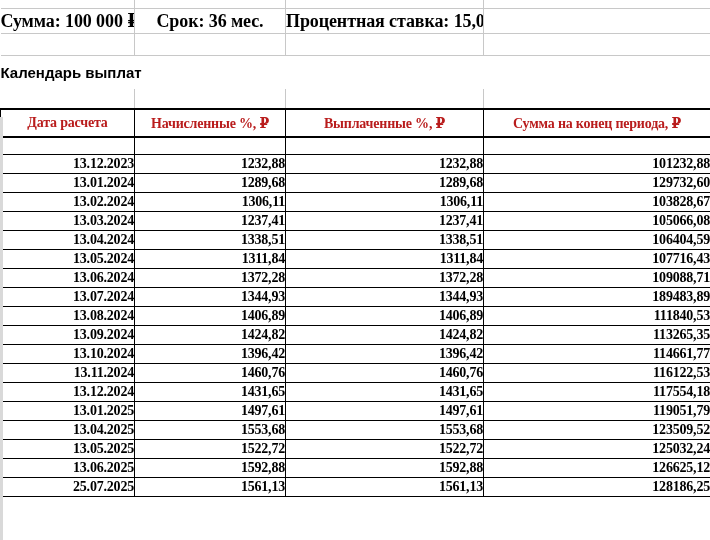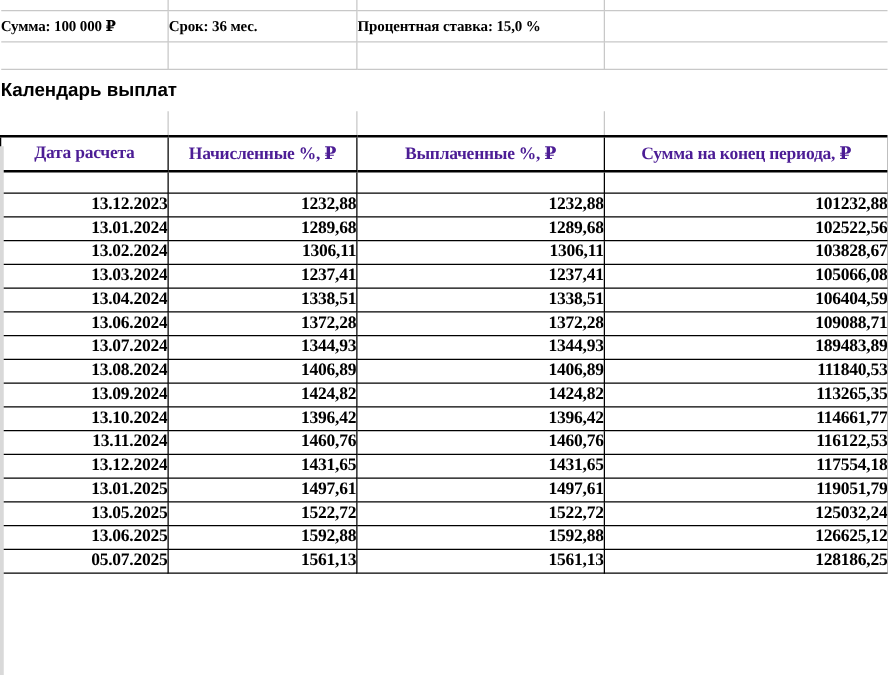--- a/index.html
+++ b/index.html
@@ -47,24 +47,25 @@
   .lite-last { border-right: none; }
 
   
   .toprow td { height: 8px; }
 
   
   .paramrow td { height: 24px; }
   .param-cell {
     font-family: "Liberation Serif", "DejaVu Serif", serif;
     font-weight: bold;
-    font-size: 12px;
+    font-size: 18px;
     color: #000000;
     padding-left: 5px;
     letter-spacing: -0.1px;
+    text-align: center;
   }
 
   
   .blankrow td { height: 21px; }
 
   
   .titlerow td { height: 33px; }
   .title-cell {
     font-family: "Liberation Sans", "DejaVu Sans", sans-serif;
     font-weight: bold;
@@ -81,21 +82,21 @@
   
   .headrow td {
     height: 26px;
     border-top: 2px solid #000000;
     border-bottom: 2px solid #000000;
     border-right: 1px solid #000000;
     font-family: "Liberation Serif", "DejaVu Serif", serif;
     font-weight: bold;
     font-size: 14px;
     text-align: center;
-    color: #4c1d95;
+    color: #b91c1c;
     letter-spacing: -0.2px;
   }
   .headrow td.last { border-right: 1px solid #000000; }
 
   
   .tblblank td {
     height: 16px;
     border-right: 1px solid #000000;
     border-bottom: 1px solid #000000;
   }
@@ -195,41 +196,47 @@
         <tr class="datarow">
           <td class="lborder">13.12.2023</td>
           <td>1232,88</td>
           <td>1232,88</td>
           <td>101232,88</td>
         </tr>
         <tr class="datarow">
           <td class="lborder">13.01.2024</td>
           <td>1289,68</td>
           <td>1289,68</td>
-          <td>102522,56</td>
+          <td>129732,60</td>
         </tr>
         <tr class="datarow">
           <td class="lborder">13.02.2024</td>
           <td>1306,11</td>
           <td>1306,11</td>
           <td>103828,67</td>
         </tr>
         <tr class="datarow">
           <td class="lborder">13.03.2024</td>
           <td>1237,41</td>
           <td>1237,41</td>
           <td>105066,08</td>
         </tr>
         <tr class="datarow">
           <td class="lborder">13.04.2024</td>
           <td>1338,51</td>
           <td>1338,51</td>
           <td>106404,59</td>
         </tr>
         <tr class="datarow">
+          <td class="lborder">13.05.2024</td>
+          <td>1311,84</td>
+          <td>1311,84</td>
+          <td>107716,43</td>
+        </tr>
+        <tr class="datarow">
           <td class="lborder">13.06.2024</td>
           <td>1372,28</td>
           <td>1372,28</td>
           <td>109088,71</td>
         </tr>
         <tr class="datarow">
           <td class="lborder">13.07.2024</td>
           <td>1344,93</td>
           <td>1344,93</td>
           <td>189483,89</td>
@@ -264,33 +271,39 @@
           <td>1431,65</td>
           <td>117554,18</td>
         </tr>
         <tr class="datarow">
           <td class="lborder">13.01.2025</td>
           <td>1497,61</td>
           <td>1497,61</td>
           <td>119051,79</td>
         </tr>
         <tr class="datarow">
+          <td class="lborder">13.04.2025</td>
+          <td>1553,68</td>
+          <td>1553,68</td>
+          <td>123509,52</td>
+        </tr>
+        <tr class="datarow">
           <td class="lborder">13.05.2025</td>
           <td>1522,72</td>
           <td>1522,72</td>
           <td>125032,24</td>
         </tr>
         <tr class="datarow">
           <td class="lborder">13.06.2025</td>
           <td>1592,88</td>
           <td>1592,88</td>
           <td>126625,12</td>
         </tr>
         <tr class="datarow">
-          <td class="lborder">05.07.2025</td>
+          <td class="lborder">25.07.2025</td>
           <td>1561,13</td>
           <td>1561,13</td>
           <td>128186,25</td>
         </tr>
       </tbody>
 
   </table>
 </div>
 
 </body></html>

